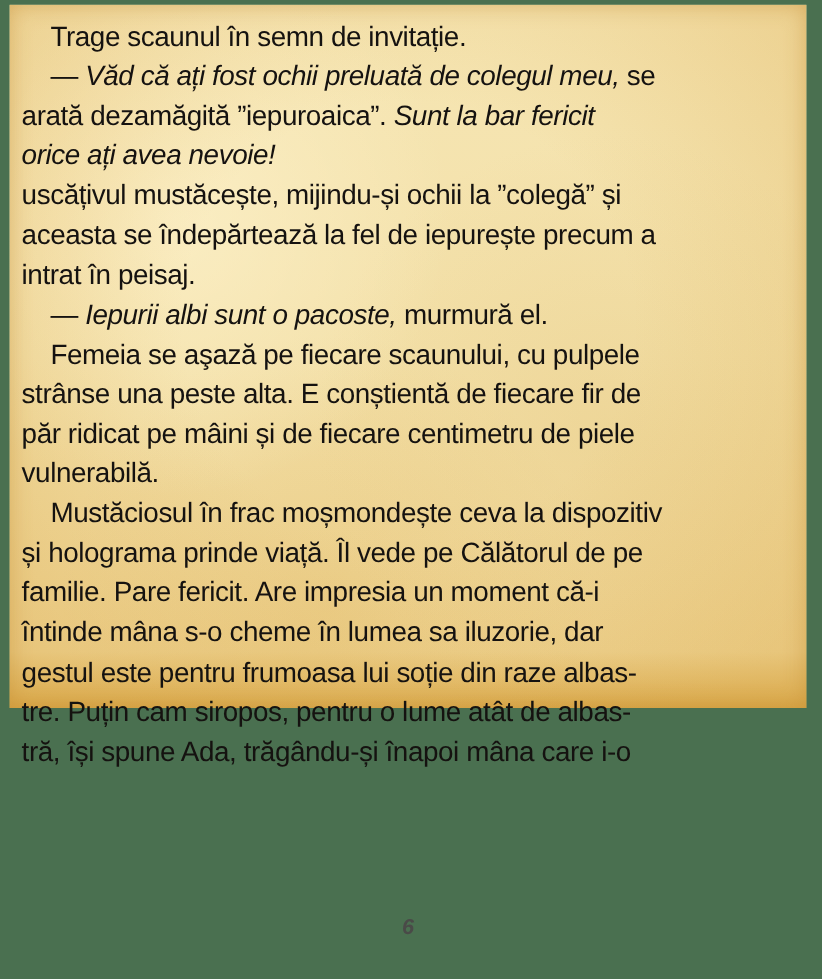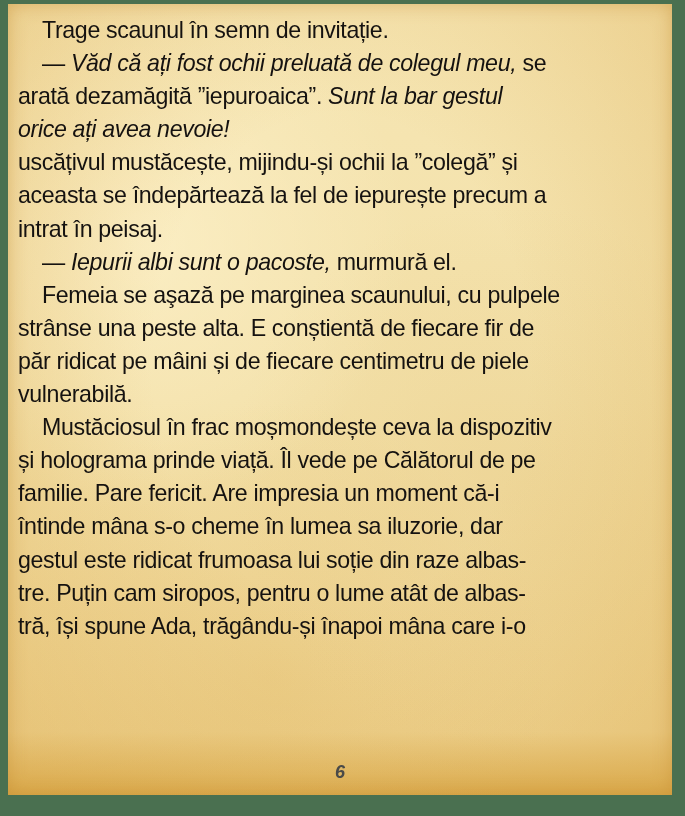--- a/index.html
+++ b/index.html
@@ -5,21 +5,21 @@
     html, body { margin: 0; padding: 0; }
     body {
       width: 685px; height: 816px;
       background: #4a7050;
       position: relative; overflow: hidden;
       font-family: "Liberation Sans", sans-serif;
     }
     .page {
       position: absolute;
       left: 8px; top: 4px;
-      width: 664px; height: 791px;
+      width: 664px; height: 586px;
       background:
         radial-gradient(ellipse at 50% 45%, rgba(250,236,190,0.0) 40%, rgba(214,160,60,0.35) 100%),
         radial-gradient(circle at 20% 30%, rgba(255,245,210,0.6) 0%, rgba(255,245,210,0) 35%),
         radial-gradient(circle at 75% 60%, rgba(230,200,130,0.35) 0%, rgba(230,200,130,0) 40%),
         radial-gradient(circle at 40% 85%, rgba(225,185,100,0.3) 0%, rgba(225,185,100,0) 35%),
         linear-gradient(180deg, #f6e6b4 0%, #f3e0a8 50%, #efd595 92%, #dcae52 100%);
       box-shadow: inset 0 0 18px rgba(190,130,40,0.45);
     }
     .text {
       position: absolute;
@@ -49,32 +49,32 @@
       color: #4a4a48;
     }
   </style>
 </head>
 <body>
 
 <div class="page">
   <div class="text">
     <span class="line indent"><span>Trage scaunul în semn de invitație.</span></span>
     <span class="line indent"><span>—  </span><em>Văd că ați fost ochii preluată de colegul meu,</em><span> se</span></span>
-    <span class="line"><span>arată dezamăgită ”iepuroaica”. </span><em>Sunt la bar gestul</em></span>
+    <span class="line"><span>arată dezamăgită ”iepuroaica”. </span><em>Sunt la bar fericit</em></span>
     <span class="line"><em>orice ați avea nevoie!</em></span>
     <span class="line"><span>uscățivul mustăcește, mijindu-și ochii la ”colegă” și</span></span>
     <span class="line"><span>aceasta se îndepărtează la fel de iepurește precum a</span></span>
     <span class="line"><span>intrat în peisaj.</span></span>
     <span class="line indent"><span>— </span><em>Iepurii albi sunt o pacoste,</em><span> murmură el.</span></span>
-    <span class="line indent"><span>Femeia se aşază pe marginea scaunului, cu pulpele</span></span>
+    <span class="line indent"><span>Femeia se aşază pe fiecare scaunului, cu pulpele</span></span>
     <span class="line"><span>strânse una peste alta. E conștientă de fiecare fir de</span></span>
     <span class="line"><span>păr ridicat pe mâini și de fiecare centimetru de piele</span></span>
     <span class="line"><span>vulnerabilă.</span></span>
     <span class="line indent"><span>Mustăciosul în frac moșmondește ceva la dispozitiv</span></span>
     <span class="line"><span>și holograma prinde viață. Îl vede pe Călătorul de pe</span></span>
     <span class="line"><span>familie. Pare fericit. Are impresia un moment că-i</span></span>
     <span class="line"><span>întinde mâna s-o cheme în lumea sa iluzorie, dar</span></span>
-    <span class="line"><span>gestul este ridicat frumoasa lui soție din raze albas-</span></span>
+    <span class="line"><span>gestul este pentru frumoasa lui soție din raze albas-</span></span>
     <span class="line"><span>tre. Puțin cam siropos, pentru o lume atât de albas-</span></span>
     <span class="line"><span>tră, își spune Ada, trăgându-și înapoi mâna care i-o</span></span>
   </div>
   <div class="page-number">6</div>
 </div>
 
 </body></html>

